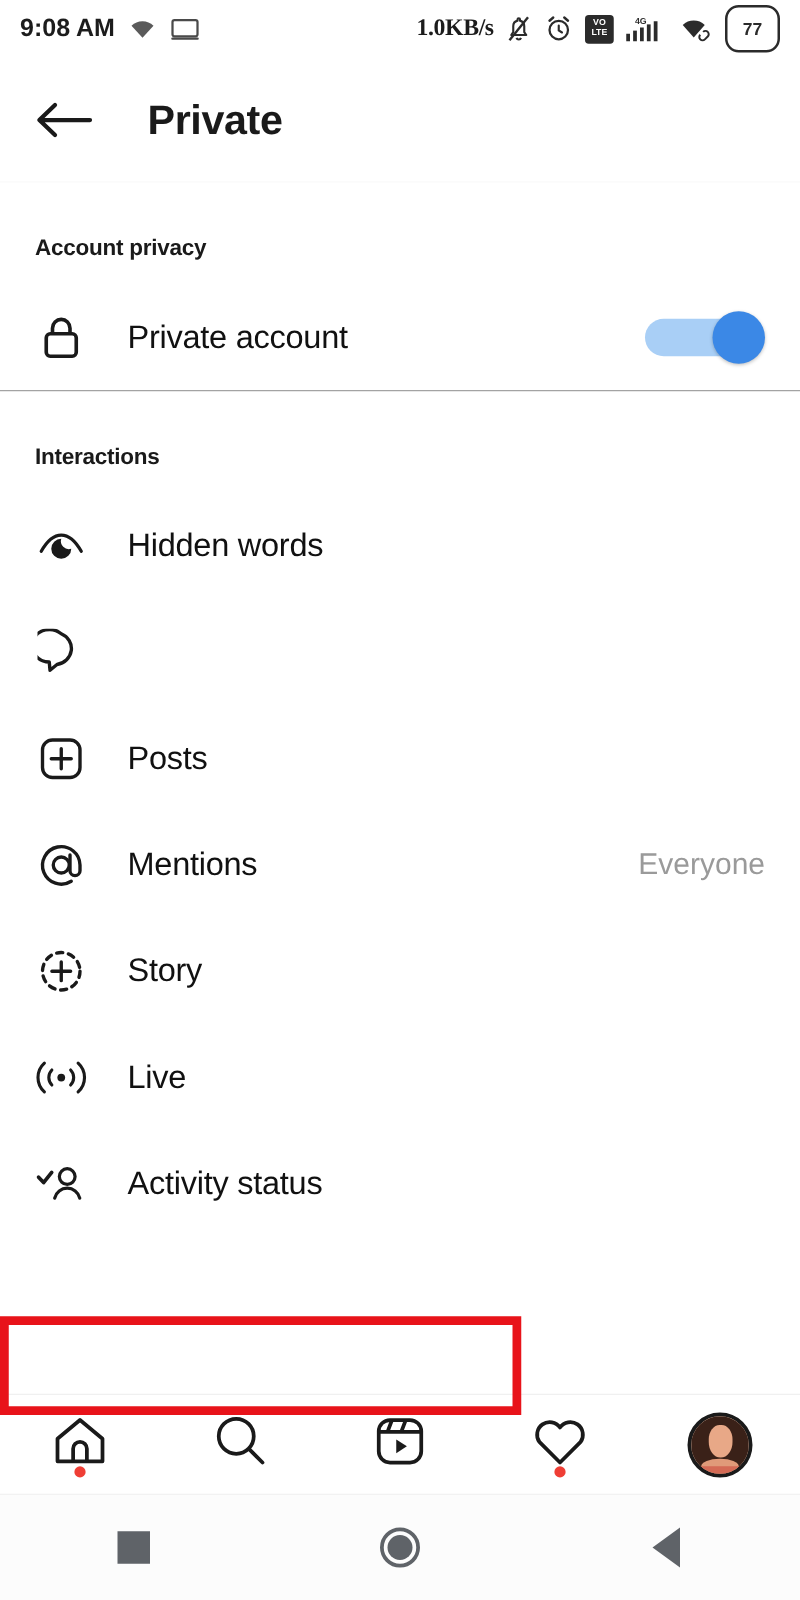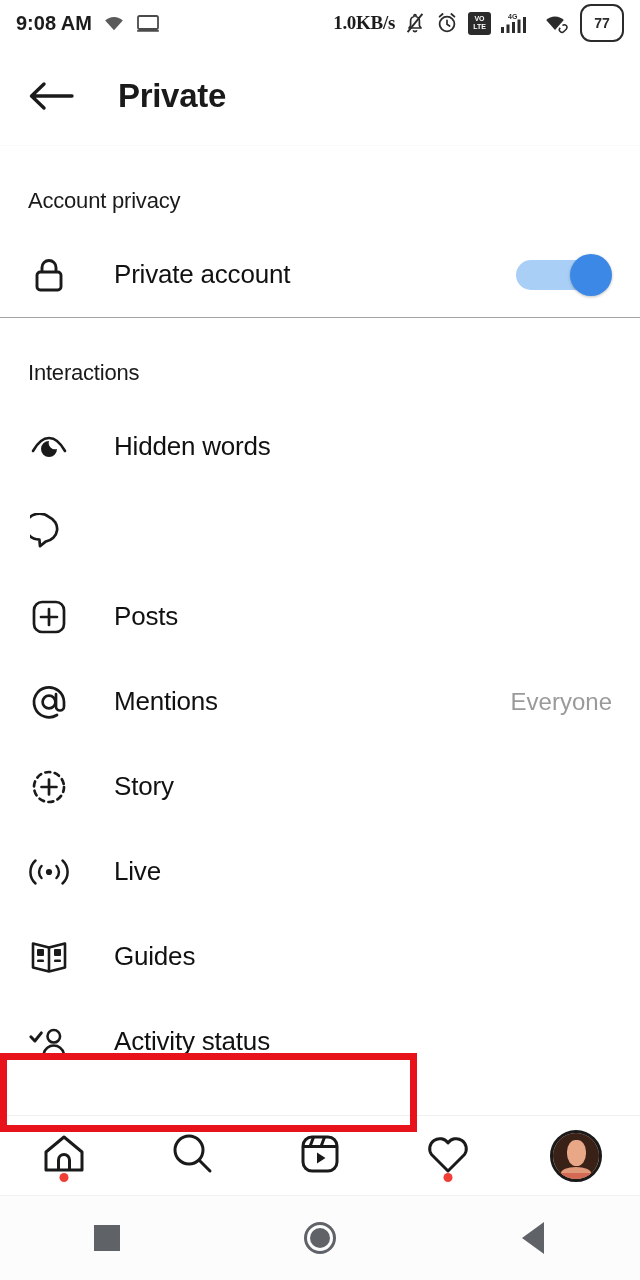--- a/index.html
+++ b/index.html
@@ -37,24 +37,24 @@
     height:100px; display:flex; align-items:center; padding:0 28px; gap:44px;
     border-bottom:1px solid #fafafa;
   }
   .back-btn{ cursor:pointer; display:flex; align-items:center; }
   .page-title{ font-size:33px; font-weight:700; letter-spacing:-.3px; }
 
   
   .section{ padding-top:28px; }
   .section-div{ border-top:1px solid #a3a3a3; }
   .section-title{
-    font-size:22px; font-weight:400; padding:14px 28px 18px; letter-spacing:-.2px;
+    font-size:18px; font-weight:700; padding:14px 28px 18px; letter-spacing:-.2px;
   }
   .row{
-    display:flex; align-items:center; gap:44px;
+    display:flex; align-items:center; gap:32px;
     padding:0 28px; height:85px; cursor:pointer;
   }
   .row-icon{ width:42px; display:flex; align-items:center; justify-content:center; flex:0 0 42px; }
   .row-label{ font-size:26px; letter-spacing:-.2px; color:#111; }
   .row-value{ margin-left:auto; font-size:24px; color:#9a9a9a; }
 
   
   .toggle{
     margin-left:auto; width:96px; height:42px; position:relative; cursor:pointer;
   }
@@ -257,33 +257,20 @@
     <span class="row-icon">
       <svg width="42" height="34" viewBox="0 0 42 34">
         <circle cx="21" cy="17" r="3.1" fill="#1a1a1a"></circle>
         <path d="M13.5 11a8.6 8.6 0 0 0 0 12M28.5 11a8.6 8.6 0 0 1 0 12" fill="none" stroke="#1a1a1a" stroke-width="2.5" stroke-linecap="round"></path>
         <path d="M7.5 5.5a15.5 15.5 0 0 0 0 23M34.5 5.5a15.5 15.5 0 0 1 0 23" fill="none" stroke="#1a1a1a" stroke-width="2.5" stroke-linecap="round"></path>
       </svg>
     </span>
     <span class="row-label">Live</span>
   </div>
 
-  <div class="row">
-    <span class="row-icon">
-      <svg width="40" height="36" viewBox="0 0 40 36">
-        <path d="M20 8.5 4 4.5v24l16 4 16-4v-24Z" fill="none" stroke="#1a1a1a" stroke-width="2.6" stroke-linejoin="round"></path>
-        <path d="M20 8.5v24" stroke="#1a1a1a" stroke-width="2.6"></path>
-        <rect x="8" y="10" width="7" height="7" rx="1" fill="#1a1a1a"></rect>
-        <rect x="8" y="20.5" width="7" height="2.6" rx="1.2" fill="#1a1a1a"></rect>
-        <rect x="25" y="10" width="7" height="7" rx="1" fill="#1a1a1a"></rect>
-        <rect x="25" y="20.5" width="7" height="2.6" rx="1.2" fill="#1a1a1a"></rect>
-      </svg>
-    </span>
-    <span class="row-label">Guides</span>
-  </div>
 
   <div class="row">
     <span class="row-icon">
       <svg width="44" height="36" viewBox="0 0 44 36">
         <circle cx="27" cy="12" r="6.6" fill="none" stroke="#1a1a1a" stroke-width="2.7"></circle>
         <path d="M16.5 30a10.8 10.8 0 0 1 21 0" fill="none" stroke="#1a1a1a" stroke-width="2.7" stroke-linecap="round"></path>
         <path d="M3 12.5 7.2 17 14 8.5" fill="none" stroke="#1a1a1a" stroke-width="3.1" stroke-linecap="round" stroke-linejoin="round"></path>
       </svg>
     </span>
     <span class="row-label">Activity status</span>

